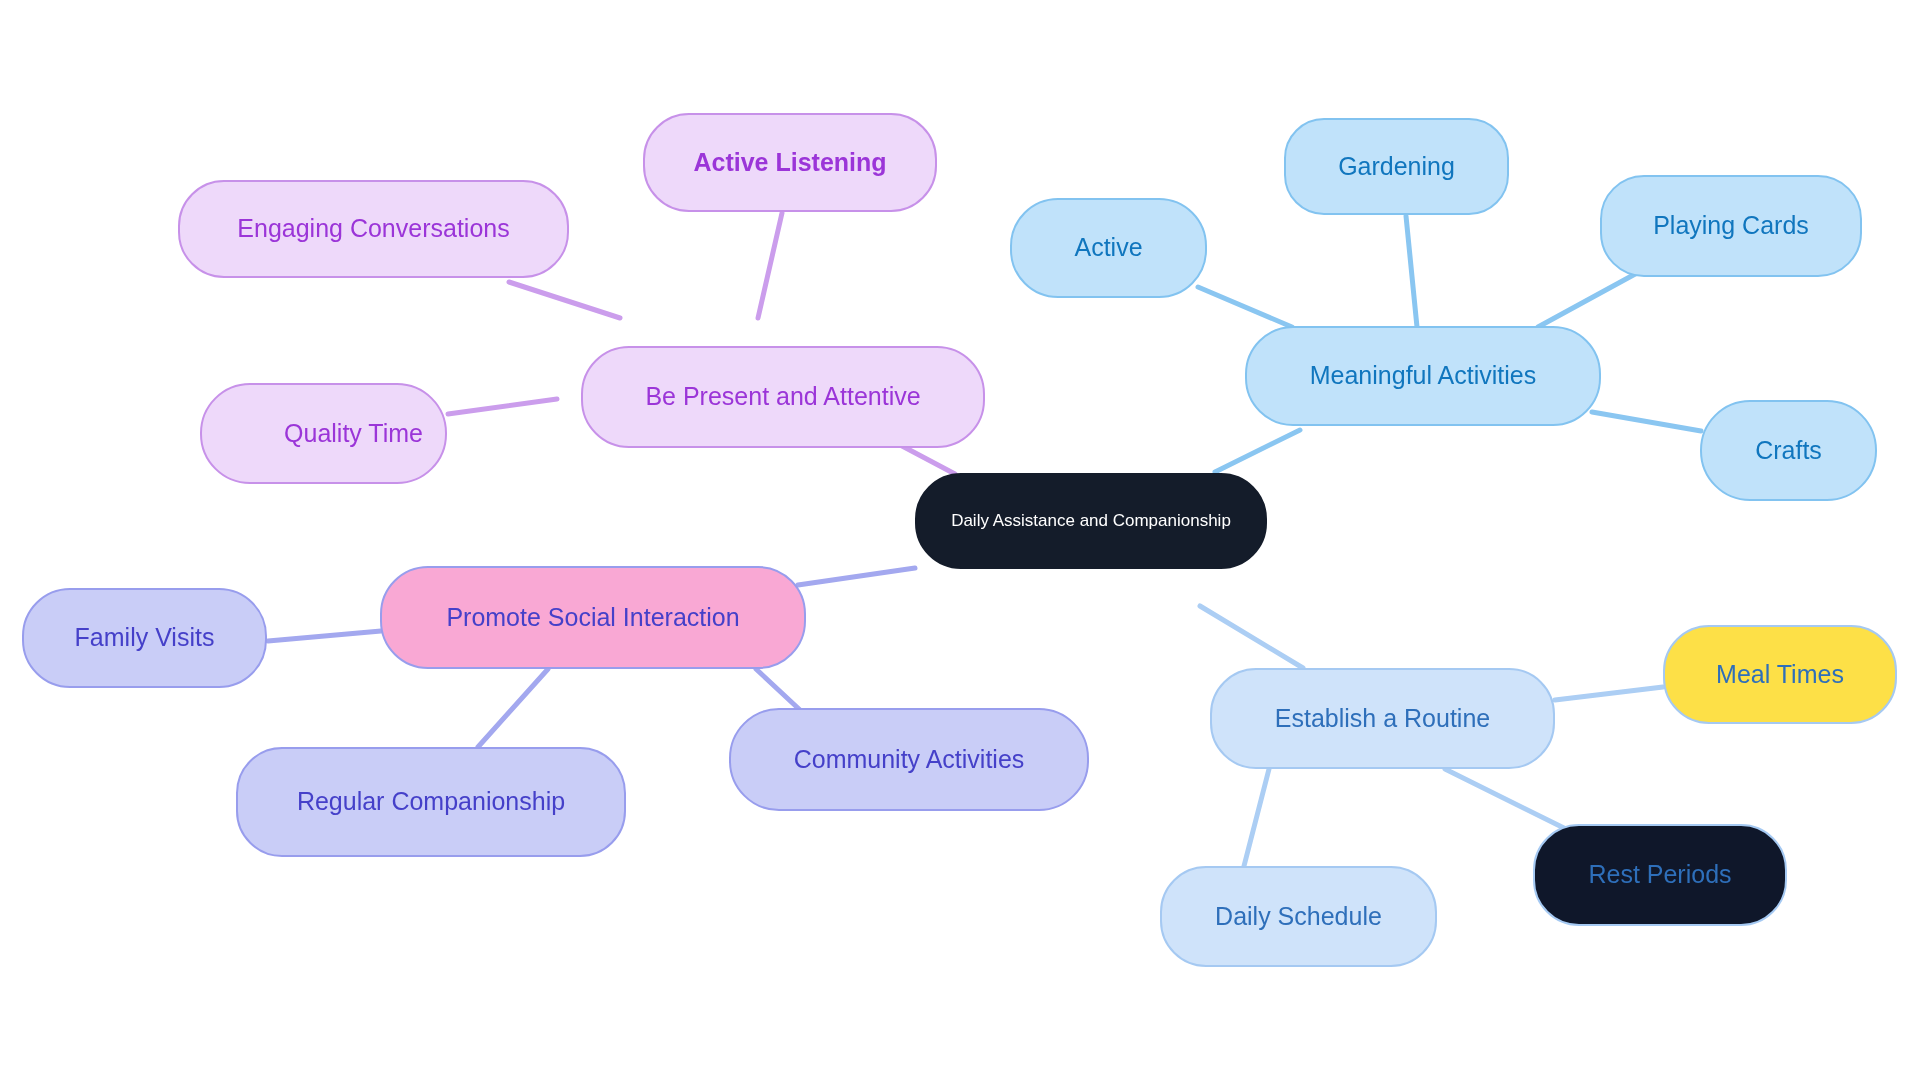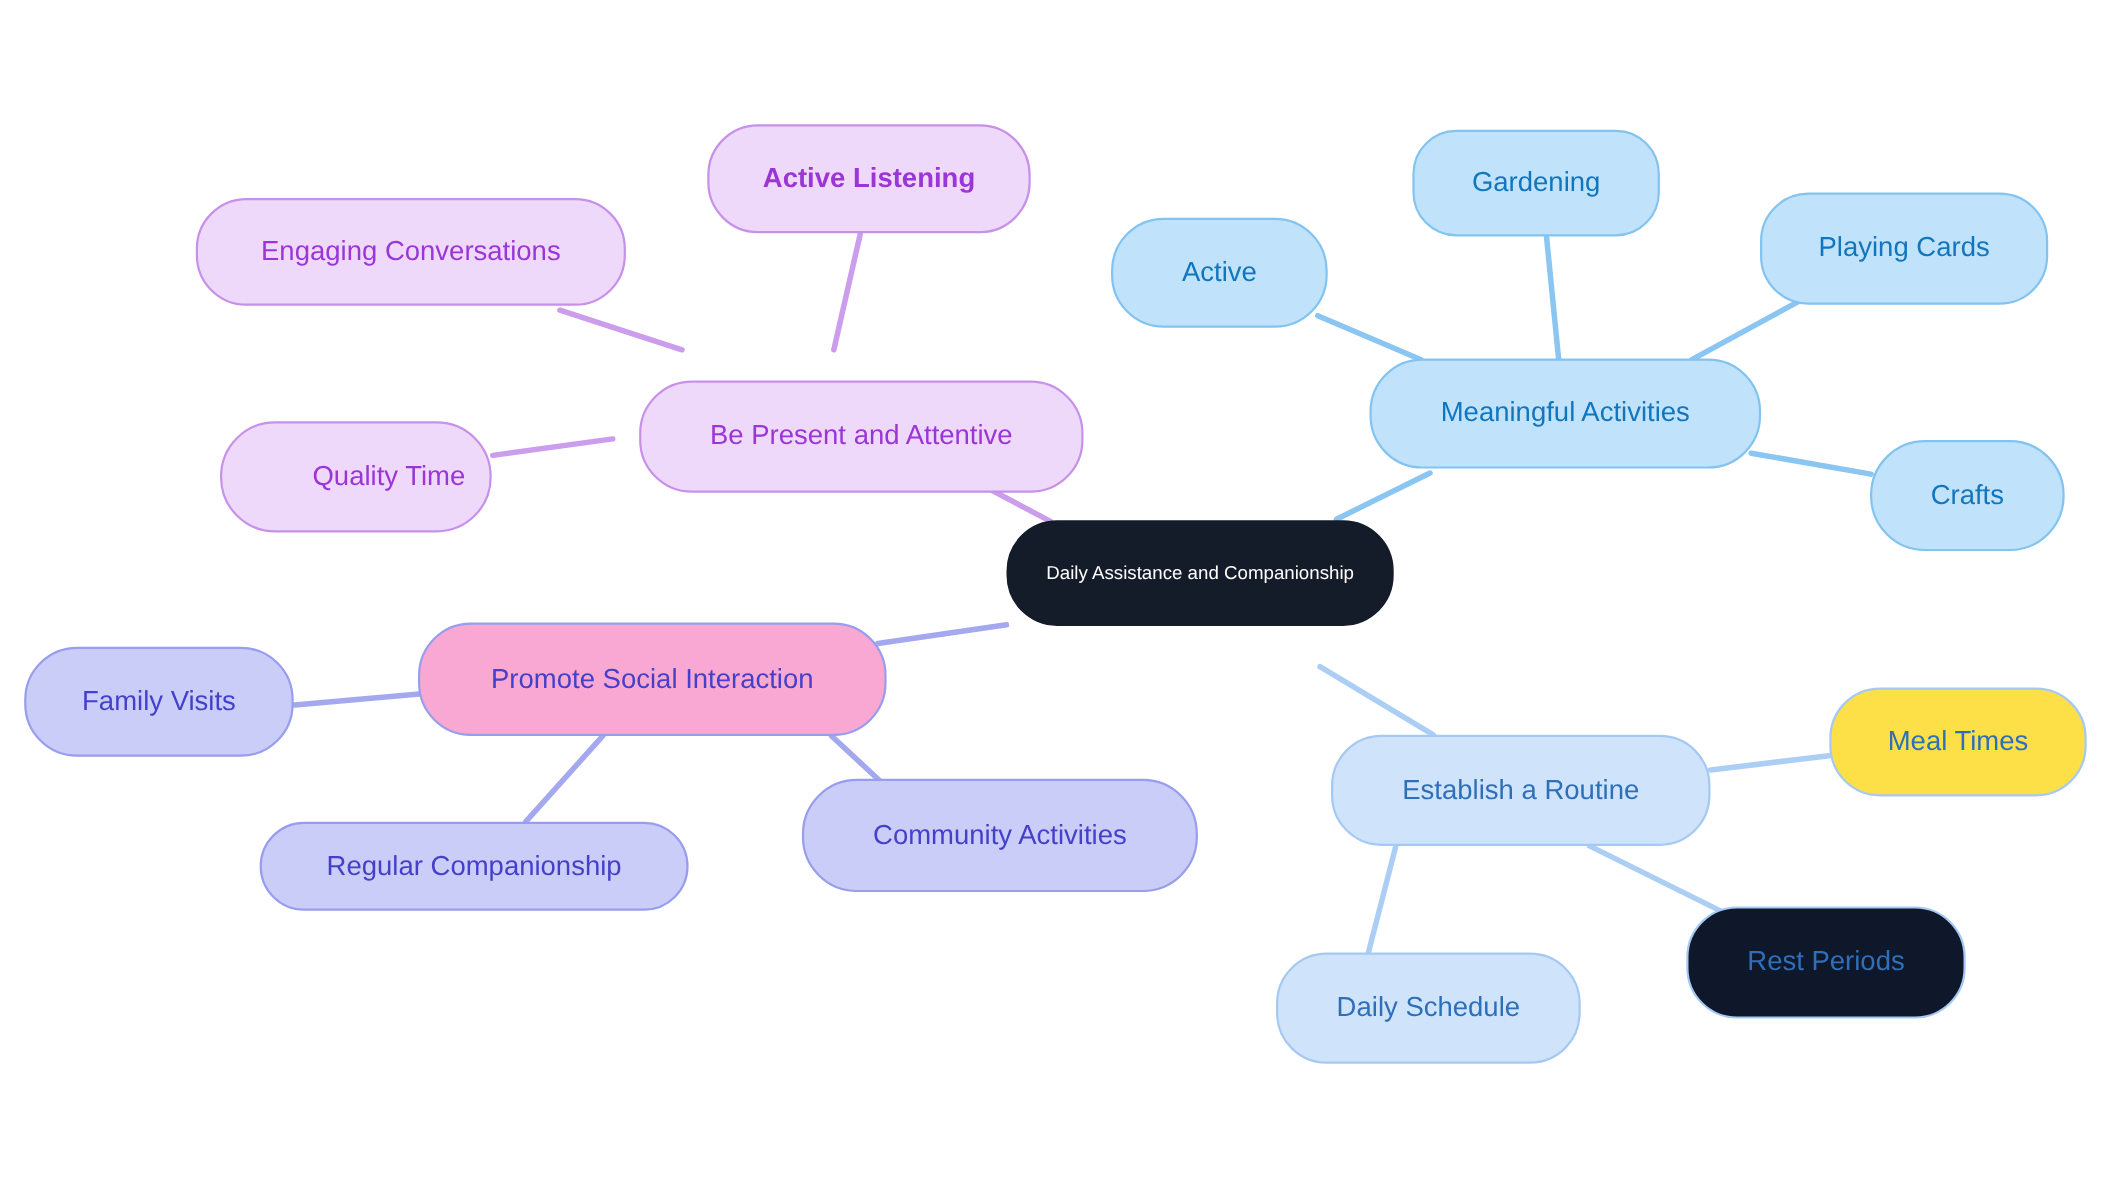--- a/index.html
+++ b/index.html
@@ -88,21 +88,21 @@
       </div>
       <div class="node" style="left: 1700px; top: 400px; width: 177px; height: 101px; border-radius: 50px; background: rgb(192, 226, 250); border: 2px solid rgb(130, 195, 240); color: rgb(16, 118, 190); font-size: 25px;">
         <span>Crafts</span>
       </div>
       <div class="node" style="left: 380px; top: 566px; width: 426px; height: 103px; border-radius: 48px; background: #f9a8d4; border: 2px solid rgb(152, 157, 237); color: rgb(69, 64, 201); font-size: 25px;">
         <span>Promote Social Interaction</span>
       </div>
       <div class="node" style="left: 22px; top: 588px; width: 245px; height: 100px; border-radius: 48px; background: rgb(201, 205, 247); border: 2px solid rgb(152, 157, 237); color: rgb(69, 64, 201); font-size: 25px;">
         <span>Family Visits</span>
       </div>
-      <div class="node" style="left: 236px; top: 747px; width: 390px; height: 81px; border-radius: 46px; background: rgb(201, 205, 247); border: 2px solid rgb(152, 157, 237); color: rgb(69, 64, 201); font-size: 25px;">
+      <div class="node" style="left: 236px; top: 747px; width: 390px; height: 110px; border-radius: 46px; background: rgb(201, 205, 247); border: 2px solid rgb(152, 157, 237); color: rgb(69, 64, 201); font-size: 25px;">
         <span>Regular Companionship</span>
       </div>
       <div class="node" style="left: 729px; top: 708px; width: 360px; height: 103px; border-radius: 50px; background: rgb(201, 205, 247); border: 2px solid rgb(152, 157, 237); color: rgb(69, 64, 201); font-size: 25px;">
         <span>Community Activities</span>
       </div>
       <div class="node" style="left: 1210px; top: 668px; width: 345px; height: 101px; border-radius: 46px; background: rgb(207, 227, 250); border: 2px solid rgb(165, 201, 242); color: rgb(46, 111, 186); font-size: 25px;">
         <span>Establish a Routine</span>
       </div>
       <div class="node" style="left: 1663px; top: 625px; width: 234px; height: 99px; border-radius: 46px; background: #fde047; border: 2px solid rgb(165, 201, 242); color: rgb(46, 111, 186); font-size: 25px;">
         <span>Meal Times</span>

